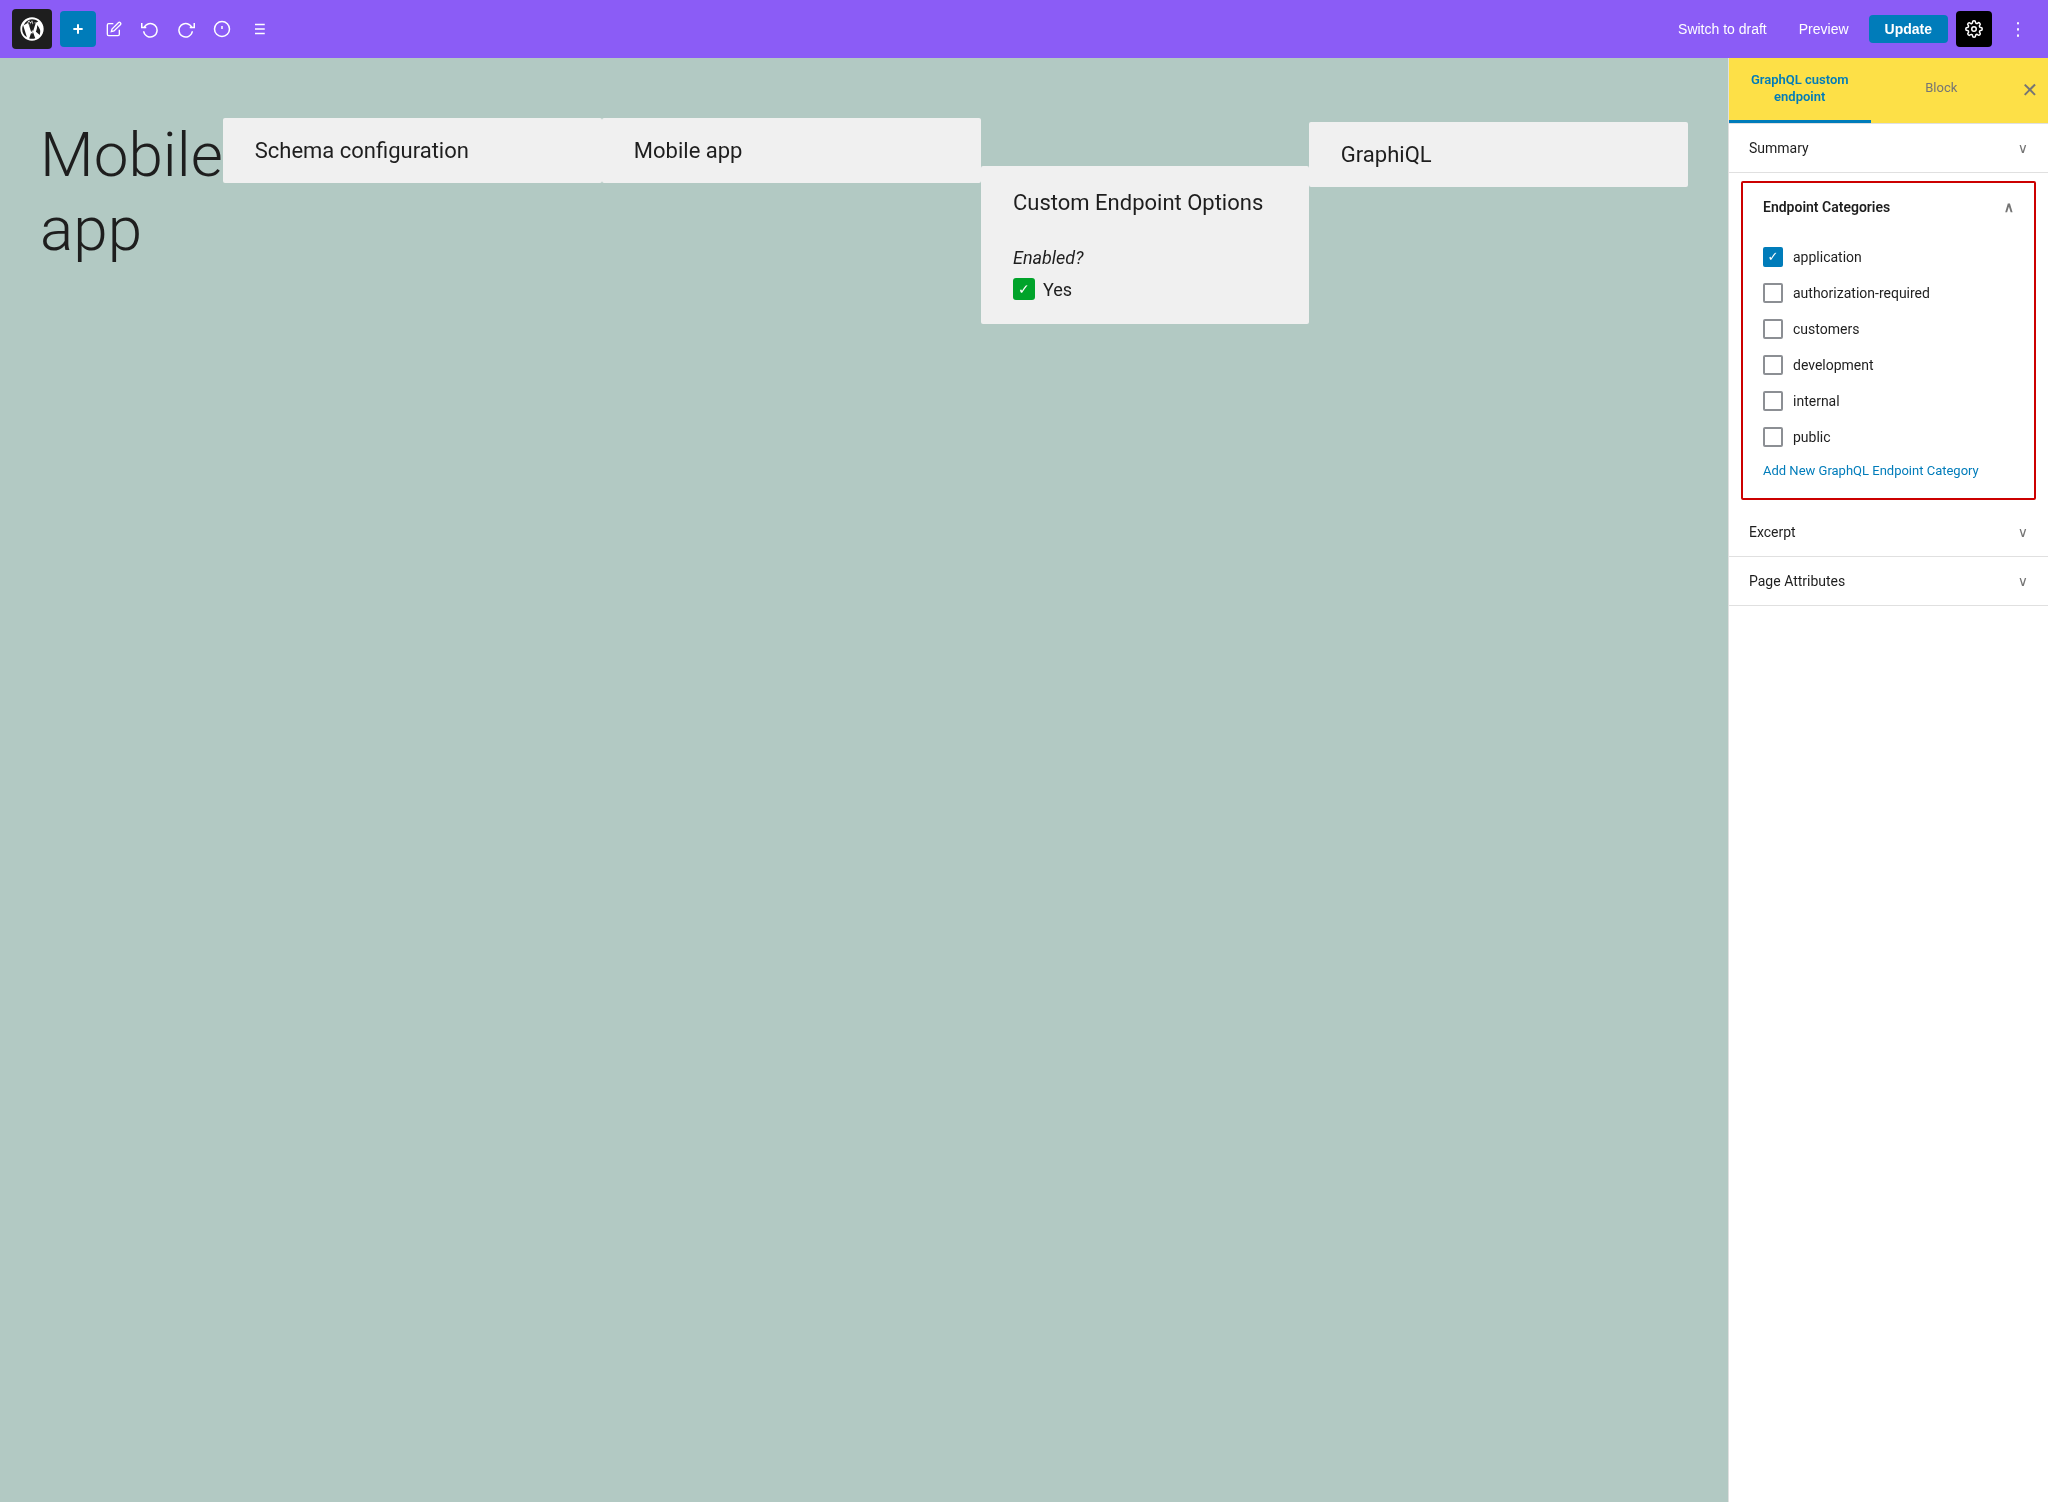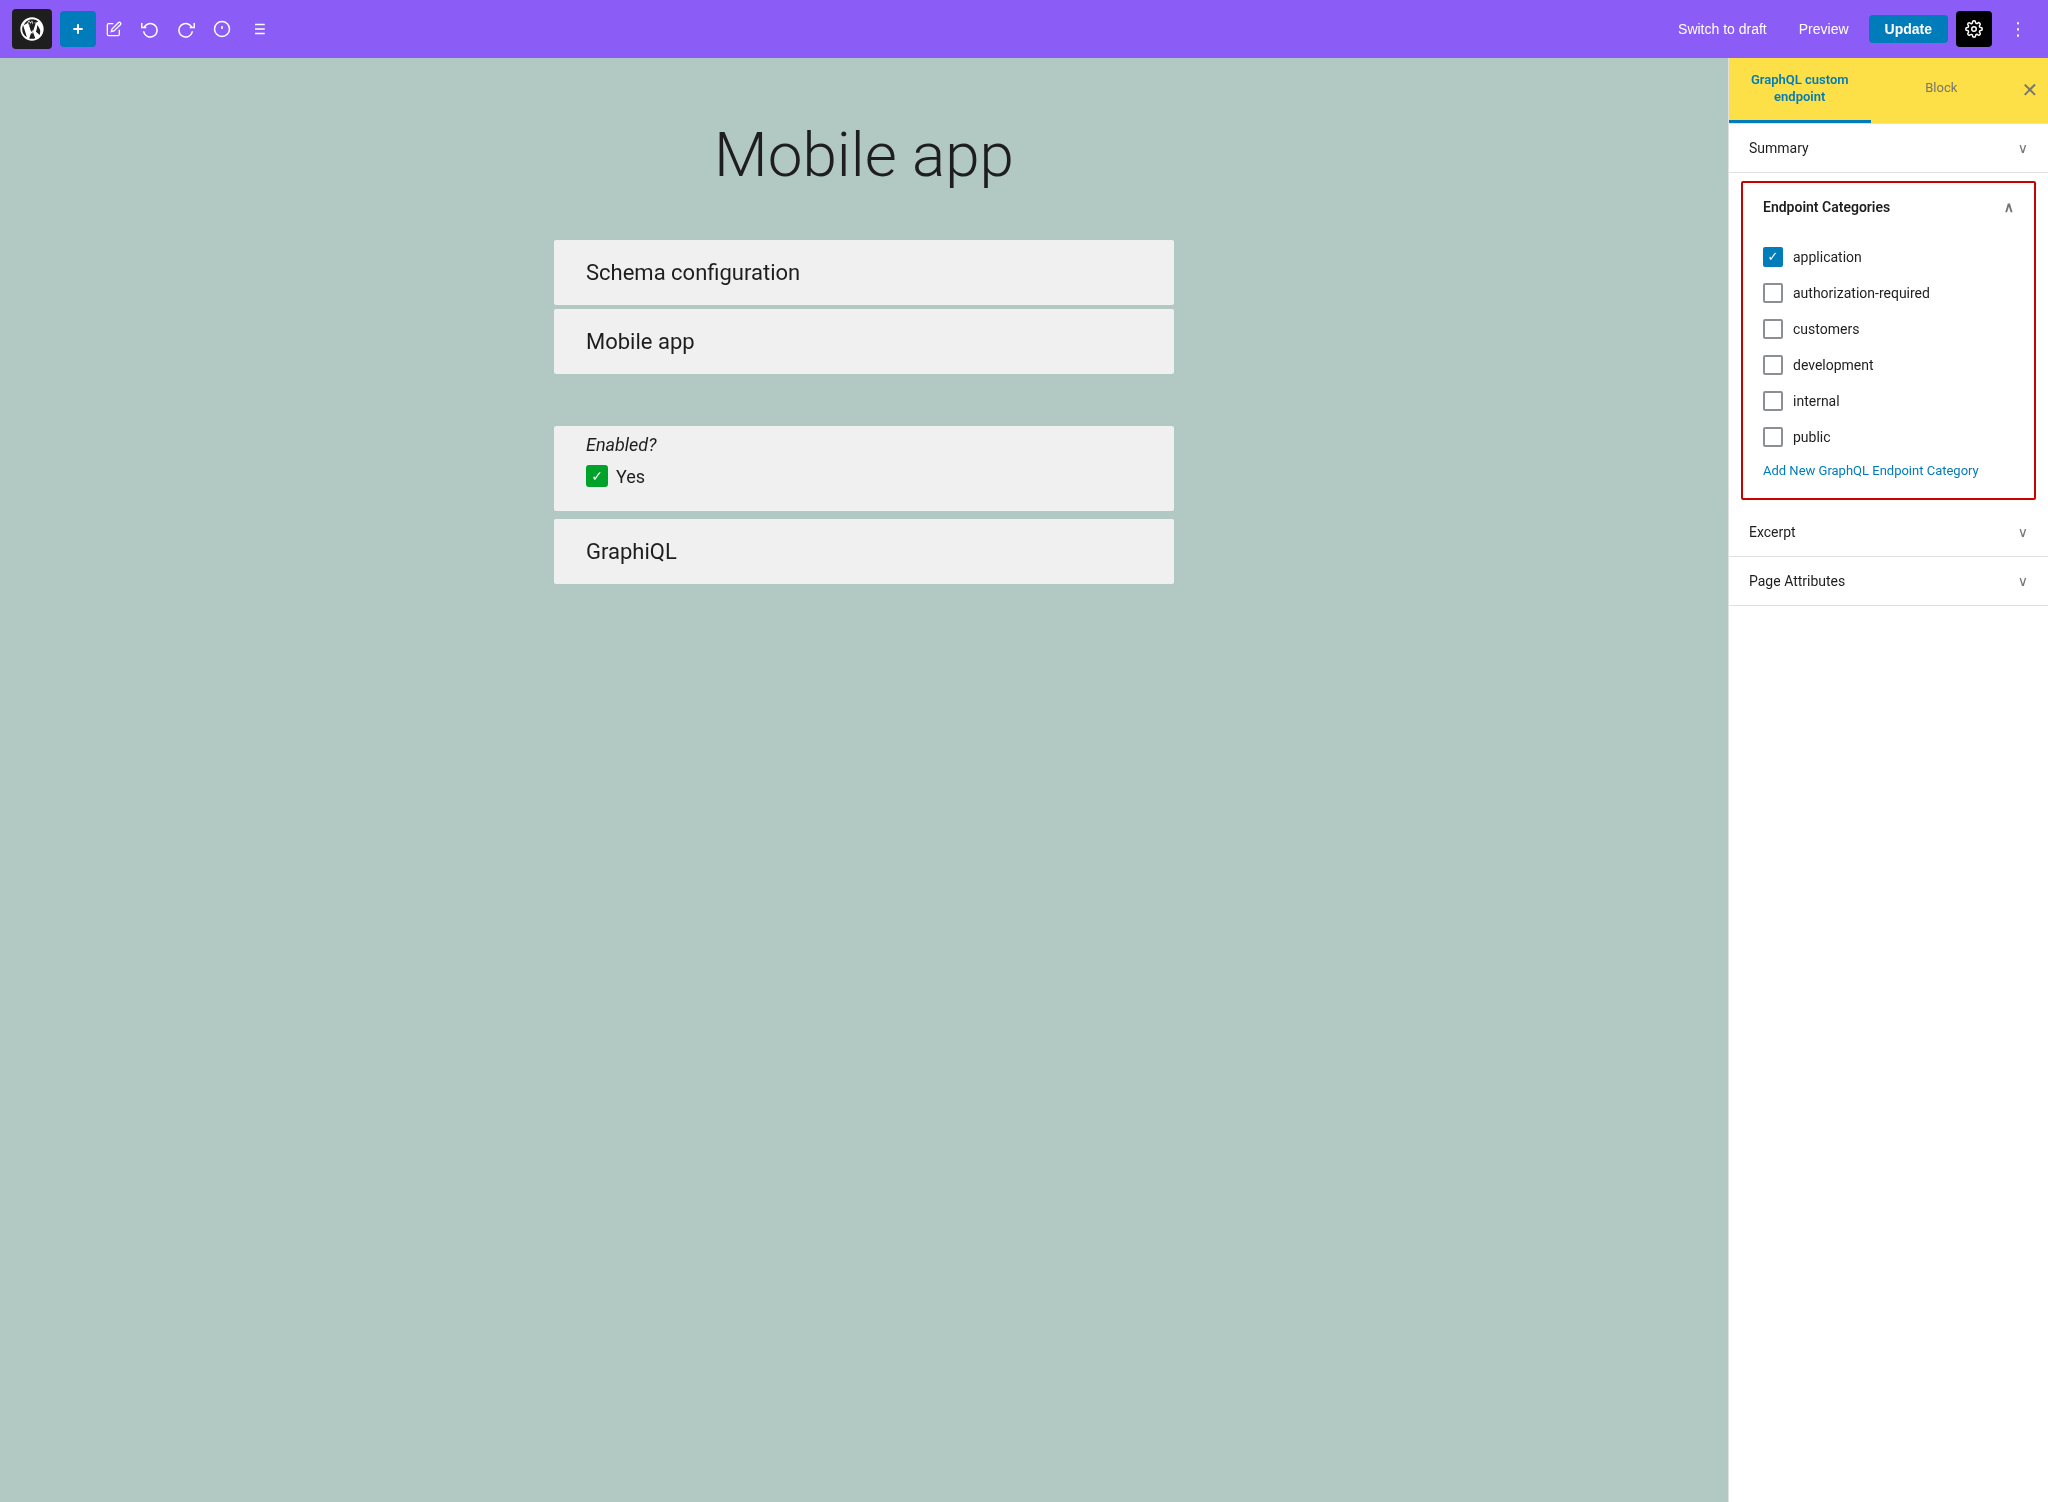--- a/index.html
+++ b/index.html
@@ -48,21 +48,21 @@
       cursor: pointer; display: flex; align-items: center; justify-content: center;
       border-radius: 4px; font-size: 18px;
     }
 
     
     .main-area { display: flex; flex: 1; overflow: hidden; }
 
     
     .editor-area {
       flex: 1; background: #b2c9c3; overflow-y: auto;
-      padding: 60px 40px 40px 40px; display: flex; flex-direction: column; align-items: center;
+      padding: 60px 40px 40px 40px; display: flex; align-items: flex-start;
     }
     .page-title {
       font-size: 62px; font-weight: 300; color: #1e1e1e; margin-bottom: 48px;
       line-height: 1.2;
     }
     .block-card {
       background: #f0f0f0; border-radius: 2px; width: 100%; max-width: 620px;
       padding: 20px 32px; margin-bottom: 4px;
     }
     .block-card-label { font-size: 22px; color: #1e1e1e; }
@@ -214,20 +214,21 @@
 
     <div class="block-card">
       <span class="block-card-label">Schema configuration</span>
     </div>
 
     <div class="block-card">
       <span class="block-card-label">Mobile app</span>
     </div>
 
     <div class="block-section" style="margin-top: 48px;">
+      <div class="block-section-header">Custom Endpoint Options</div>
       <div class="block-section-body">
         <div class="enabled-label">Enabled?</div>
         <div class="enabled-value">
           <div class="check-green">✓</div>
           <span>Yes</span>
         </div>
       </div>
     </div>
 
     <div class="block-card" style="margin-top: 4px;">

